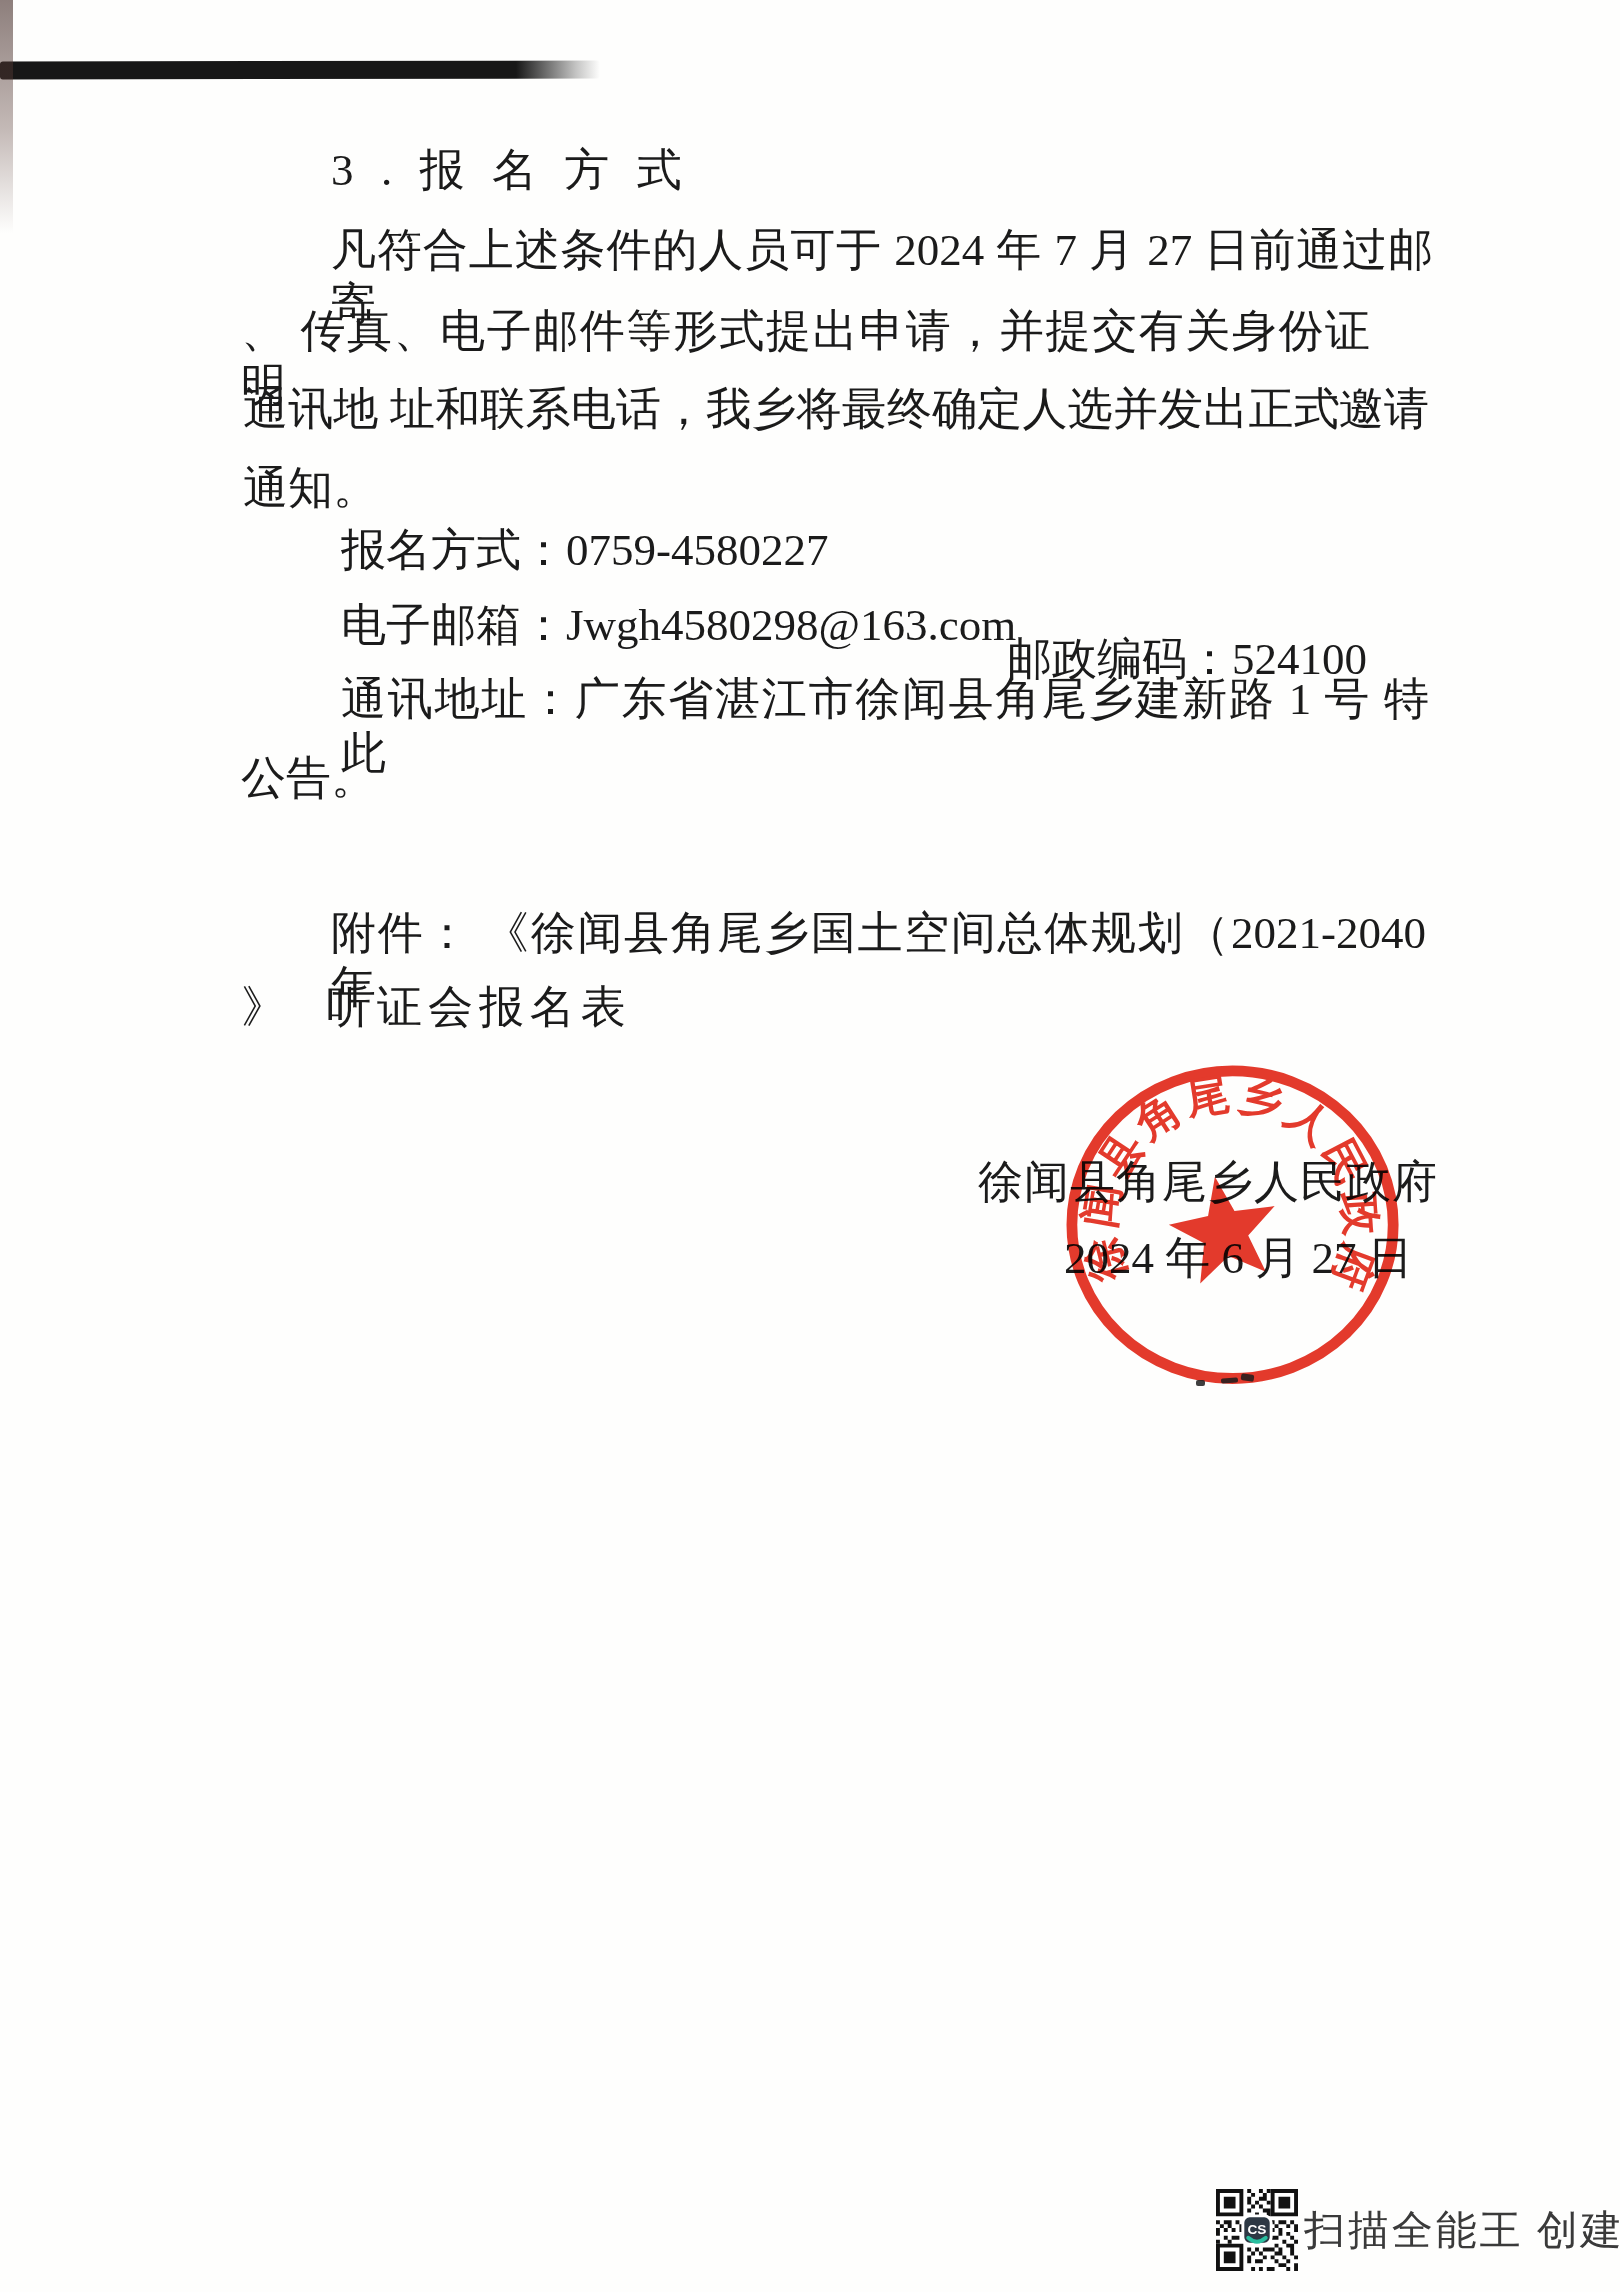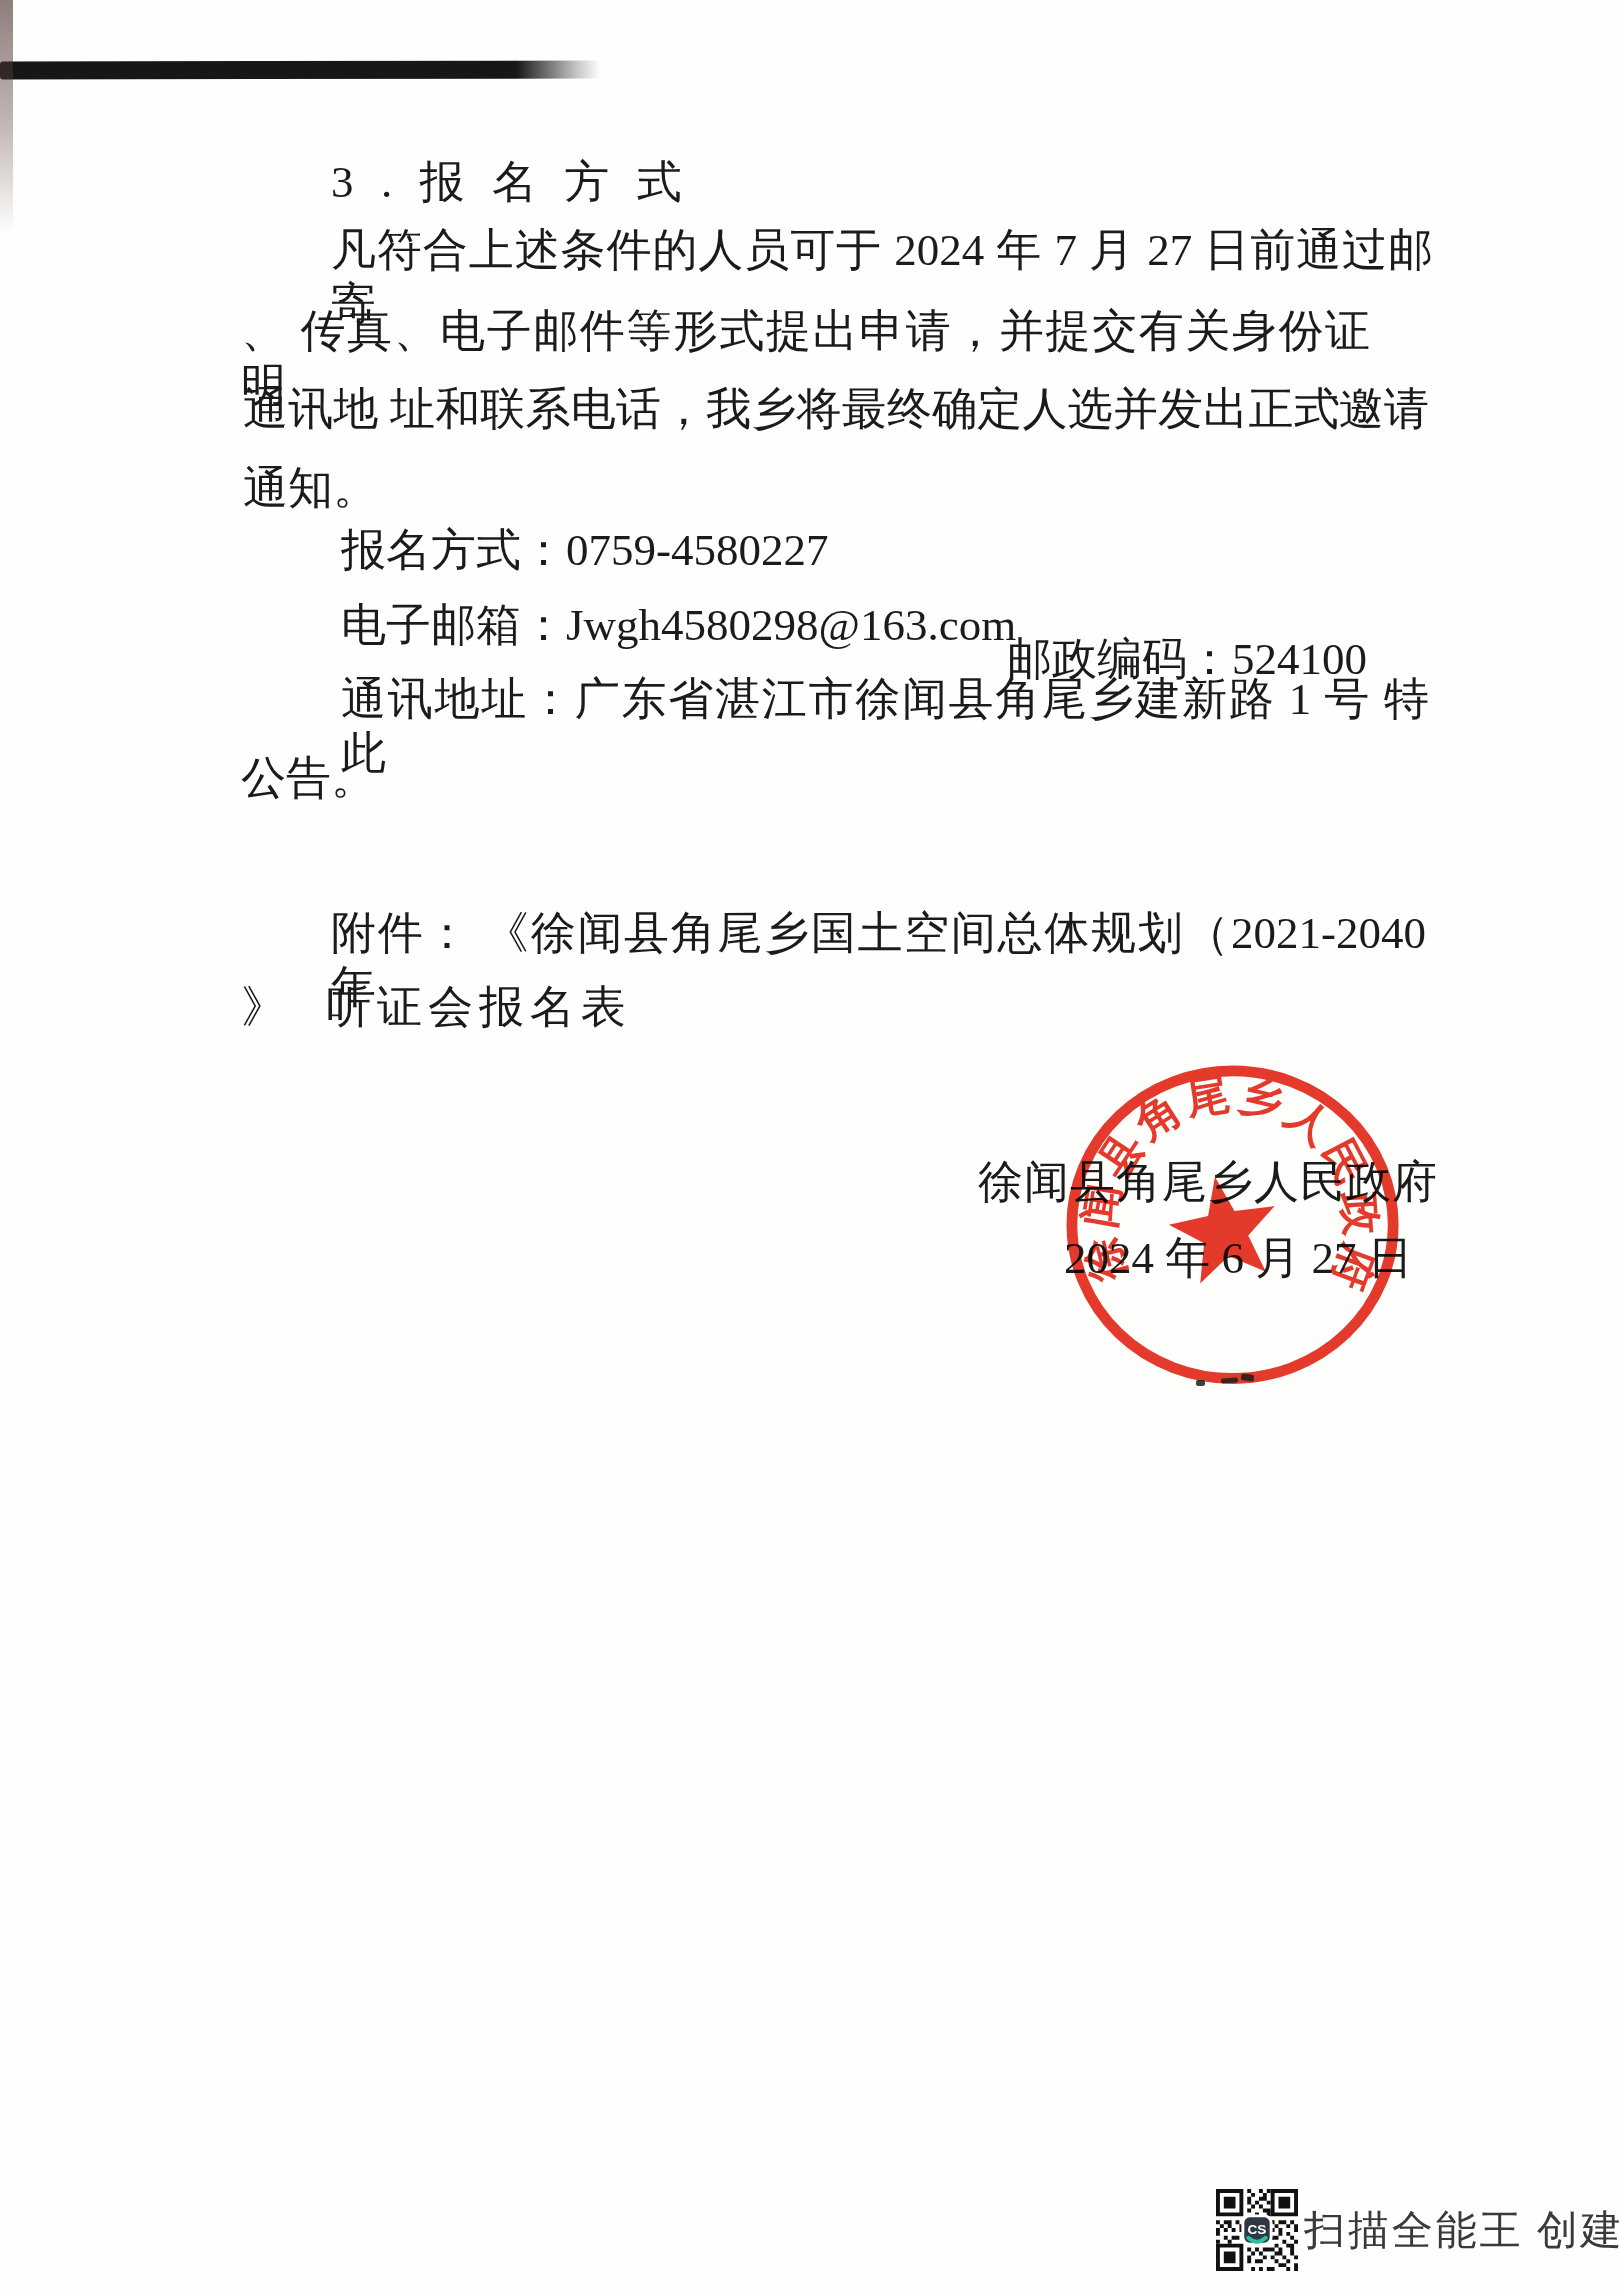--- a/index.html
+++ b/index.html
@@ -4,21 +4,21 @@
 <style>
   html,body{margin:0;padding:0;background:#ffffff;}
   .page{
     position:relative; width:1620px; height:2293px; overflow:hidden;
     background:#fefefd;
     font-family:"Liberation Serif","DejaVu Serif",serif;
     color:#1b1b1b;
   }
   .tline{ position:absolute; font-size:45px; line-height:1.2; color:#1b1b1b; white-space:pre; }
   .just{ white-space:normal; text-align:justify; text-align-last:justify; }
-  .heading{ left:331px; top:143px; letter-spacing:27.4px;margin-top:12px; }
+  .heading{ left:331px; top:143px; letter-spacing:27.4px; }
   .p1{ left:331px; top:223px; width:1102px; }
   .p2{ left:241px; top:304px; width:1129px; }
   .p3{ left:243px; top:382px; width:1186px; }
   .p4{ left:243px; top:461px; }
   .c-phone{ left:341px; top:523px; }
   .c-fax{ left:1022px; top:523px; }
   .c-email{ left:341px; top:598px; }
   .c-postal{ left:1007px; top:632px; }
   .c-addr{ left:341px; top:672px; width:1088px; }
   .c-addr2{ left:241px; top:751px;font-family:Liberation Serif, serif; }

